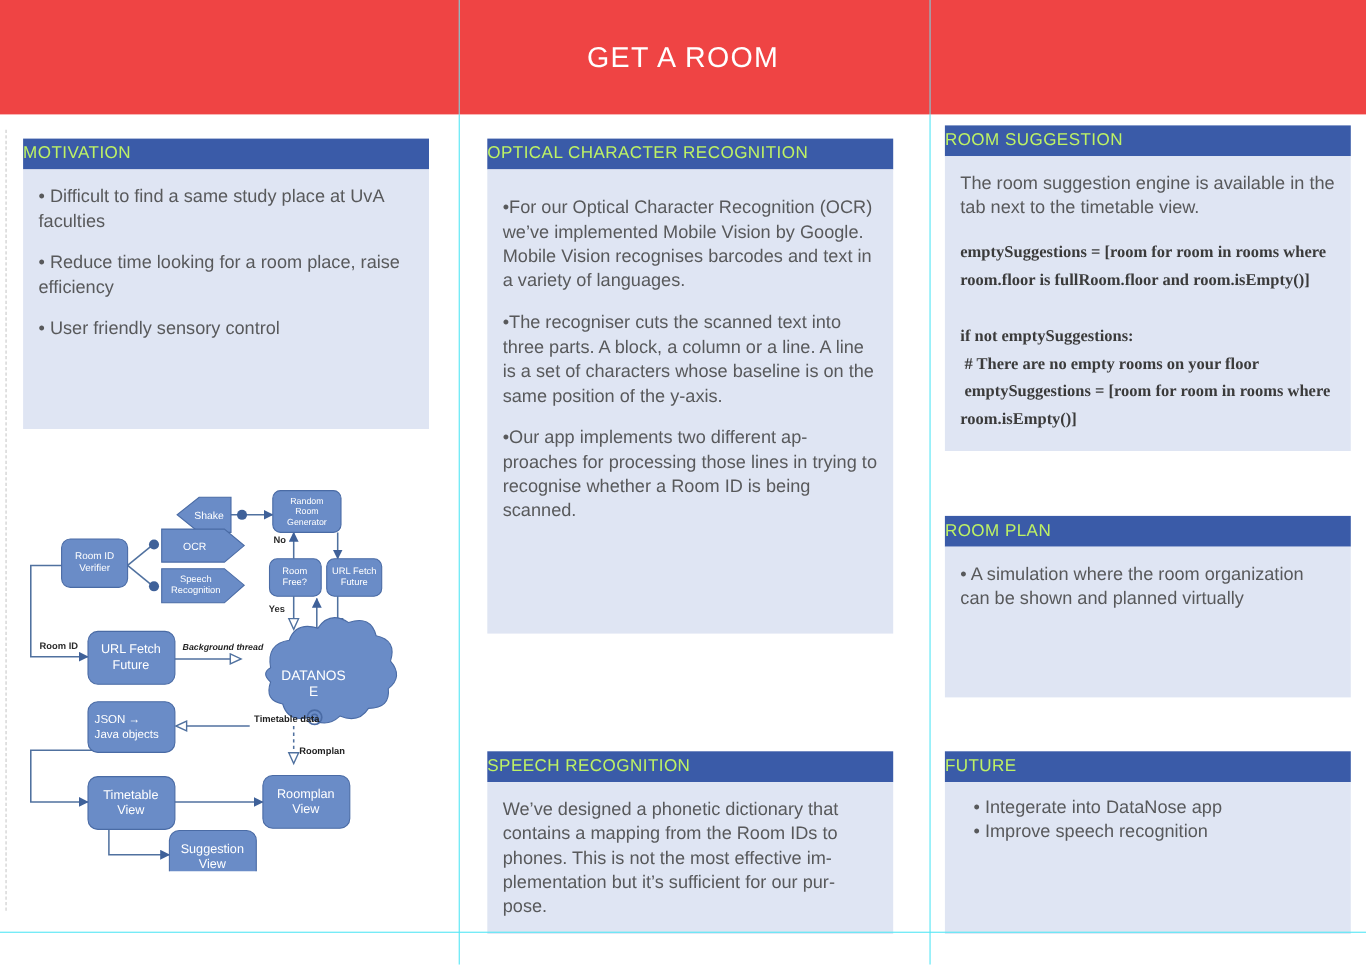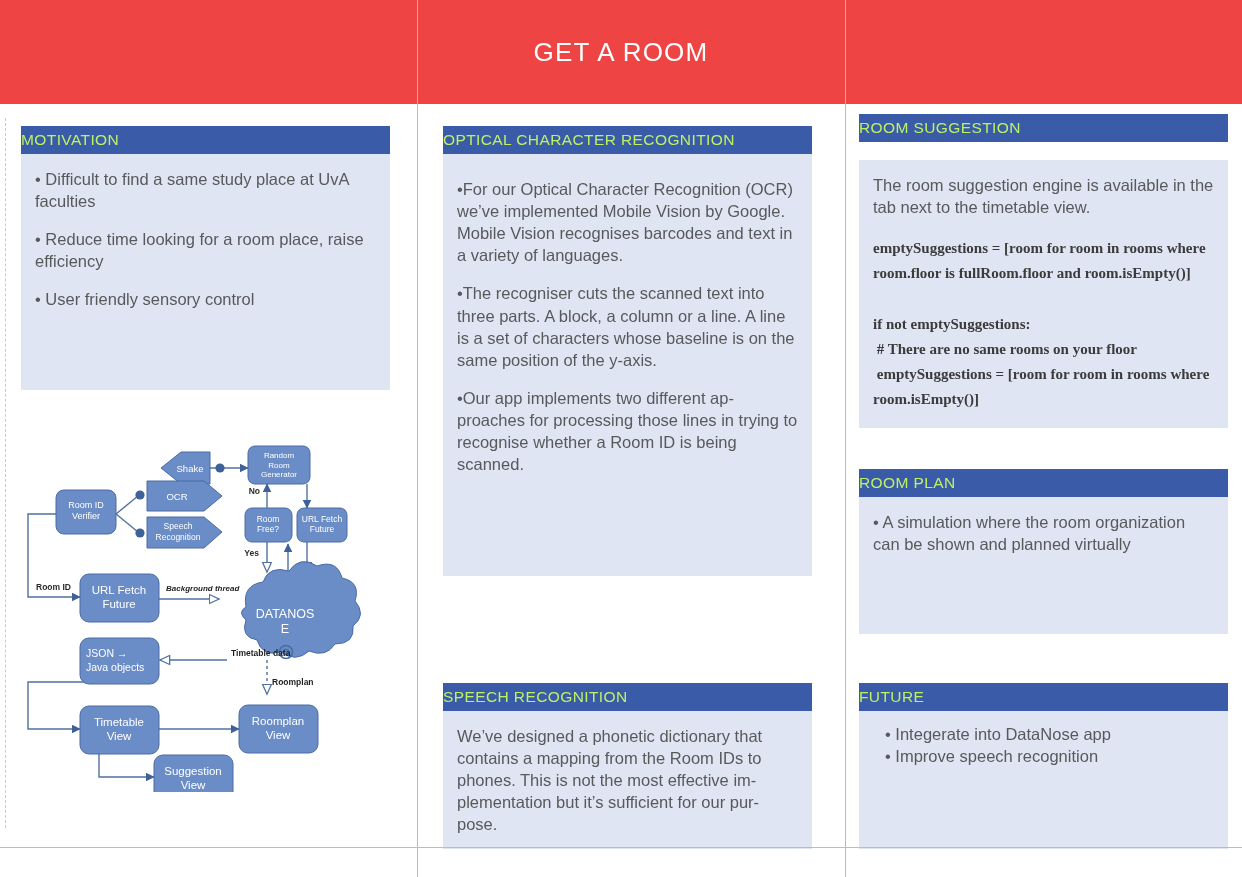--- a/index.html
+++ b/index.html
@@ -217,28 +217,28 @@
 
 <div class="panel" style="left:443px;top:683px;width:369px;">
   <div class="panel-title">SPEECH RECOGNITION</div>
   <div class="panel-body" style="height:138px;padding-top:14px;">
     <p>We’ve designed a phonetic dictionary that contains a mapping from the Room IDs to phones. This is not the most effective im-plementation but it’s sufficient for our pur-pose.</p>
   </div>
 </div>
 
 <div class="panel" style="left:859px;top:114px;width:369px;">
   <div class="panel-title">ROOM SUGGESTION</div>
-  <div class="panel-body" style="height:268px;padding-top:14px;margin-top:18px;">
+  <div class="panel-body" style="height:268px;padding-top:14px;">
     <p>The room suggestion engine is available in the tab next to the timetable view.</p>
     <div class="codeblock">
       <div>emptySuggestions = [room for room in rooms where</div>
       <div>room.floor is fullRoom.floor and room.isEmpty()]</div>
       <div>&nbsp;</div>
       <div>if not emptySuggestions:</div>
-      <div> # There are no same rooms on your floor</div>
+      <div> # There are no empty rooms on your floor</div>
       <div> emptySuggestions = [room for room in rooms where</div>
       <div>room.isEmpty()]</div>
     </div>
   </div>
 </div>
 
 <div class="panel" style="left:859px;top:469px;width:369px;">
   <div class="panel-title">ROOM PLAN</div>
   <div class="panel-body" style="height:137px;padding-top:14px;">
     <p>• A simulation where the room organization can be shown and planned virtually</p>

